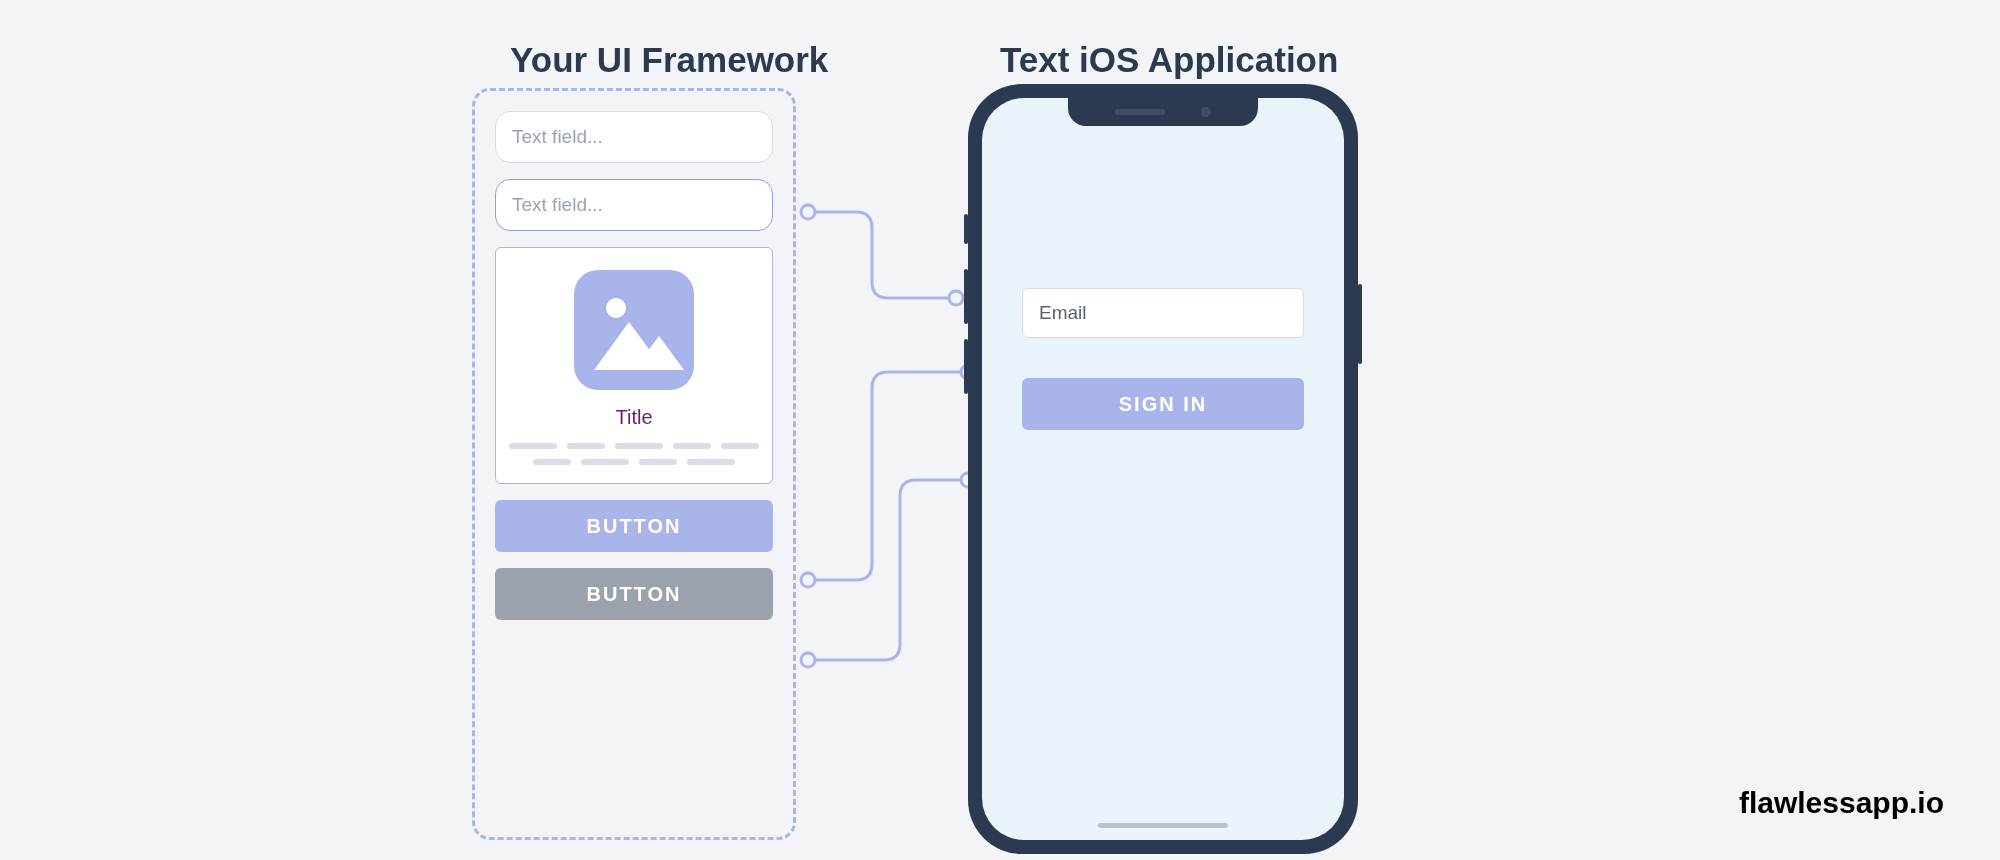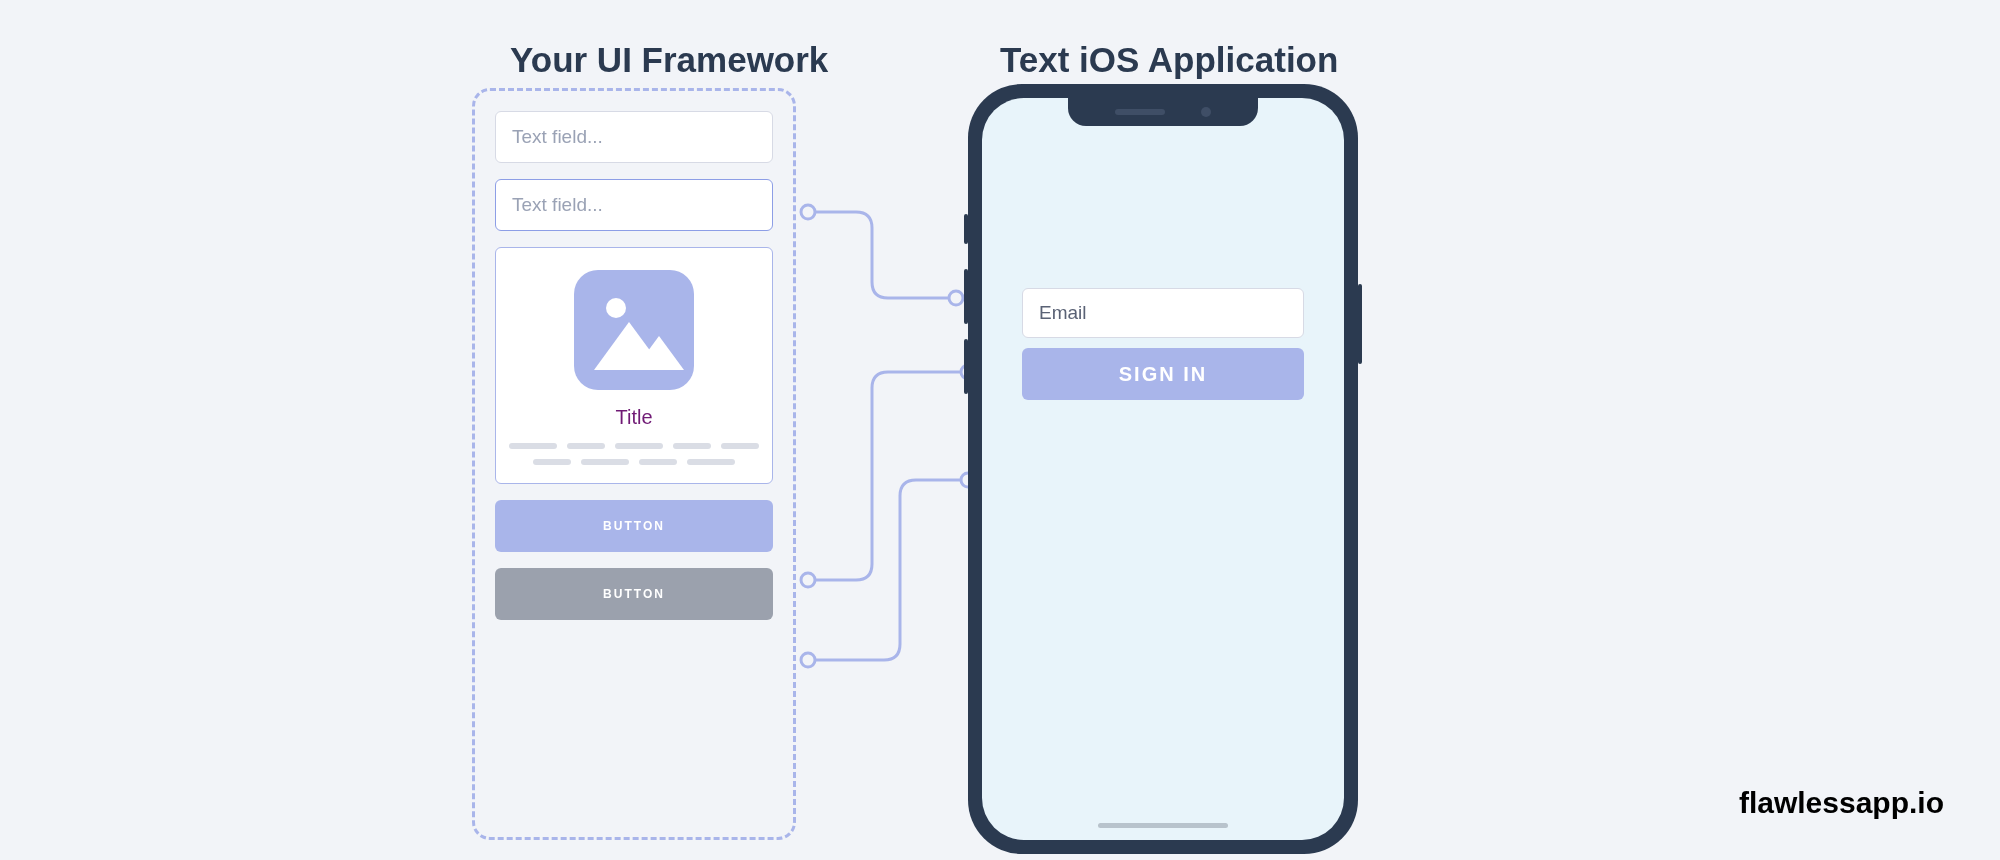--- a/index.html
+++ b/index.html
@@ -37,21 +37,21 @@
       padding: 20px;
       display: flex;
       flex-direction: column;
       gap: 16px;
     }
     .text-field {
       width: 100%;
       height: 52px;
       background: #fff;
       border: 1.5px solid #d7dae5;
-      border-radius: 6px;
+      border-radius: 15px;
       padding: 4px 16px;
       font-size: 19px;
       color: #9aa2b5;
       display: flex;
       align-items: center;
     }
     .text-field.active {
       border: 1.5px solid #8d9ee6;
     }
     .card {
@@ -97,21 +97,21 @@
     }
     .seg-long { width: 48px; }
     .seg-med { width: 38px; }
     .btn {
       width: 100%;
       height: 52px;
       border-radius: 6px;
       display: flex;
       align-items: center;
       justify-content: center;
-      font-size: 12px;
+      font-size: 20px;
       font-weight: 600;
       letter-spacing: 2px;
       color: #fff;
     }
     .btn-primary { background: #a9b5ea; }
     .btn-secondary { background: #9ba1ad; }
     
     
     .phone {
       position: absolute;
@@ -157,21 +157,21 @@
       background: #3f4e66;
       border-radius: 50%;
     }
     .phone-content {
       position: absolute;
       top: 190px;
       left: 40px;
       right: 40px;
       display: flex;
       flex-direction: column;
-      gap: 6px;
+      gap: 36px;
     }
     .phone-input {
       width: 100%;
       height: 50px;
       background: #fff;
       border: 1.5px solid #d7dae5;
       border-radius: 6px;
       padding: 0 16px;
       font-size: 19px;
       color: #5a6275;

